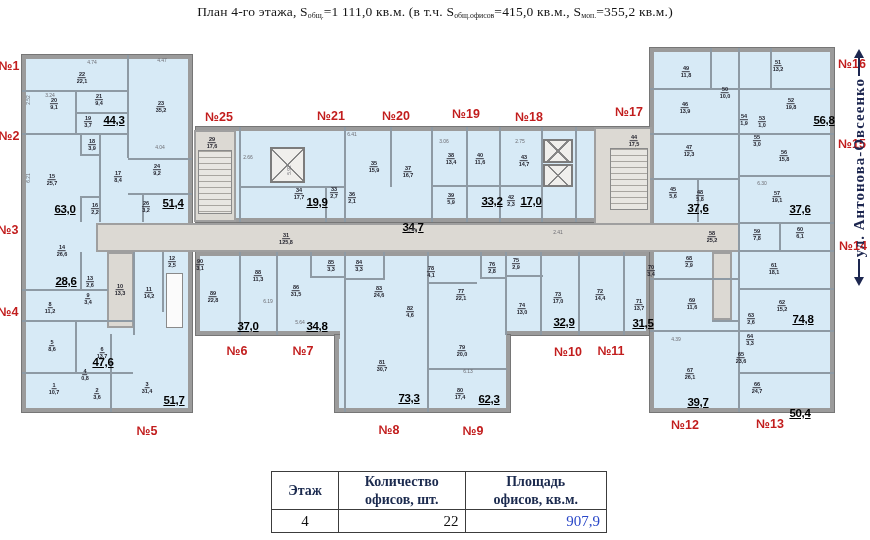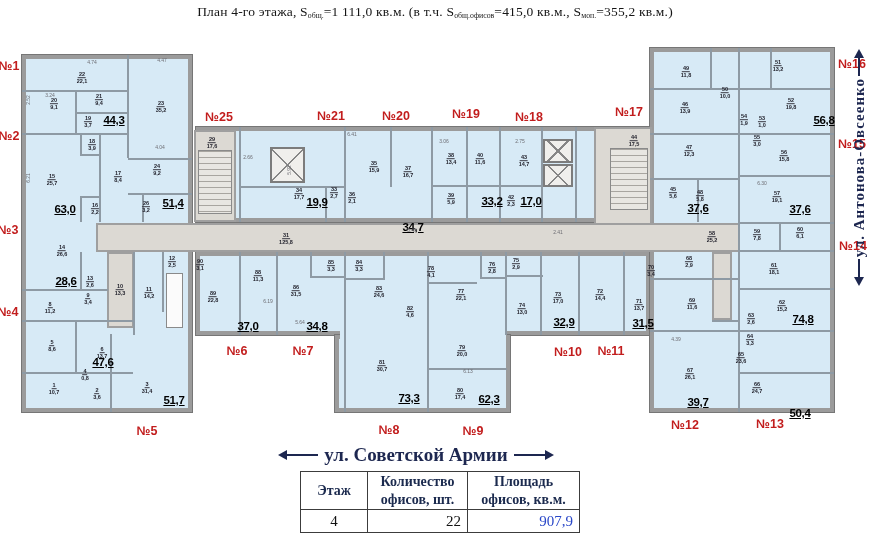--- a/index.html
+++ b/index.html
@@ -46,21 +46,21 @@
   
   #street-bottom{position:absolute;left:276px;top:443px;width:280px;height:24px;
                  display:flex;align-items:center;justify-content:center;gap:6px;color:#1d2750;}
   .htext{font-family:"Liberation Serif",serif;font-weight:bold;font-size:19px;white-space:nowrap;}
   .hline{display:inline-block;width:36px;height:2px;background:#1d2750;position:relative;}
   .hline.left:before{content:"";position:absolute;left:-9px;top:-4px;
       border:5px solid transparent;border-right:9px solid #1d2750;}
   .hline.right:after{content:"";position:absolute;right:-9px;top:-4px;
       border:5px solid transparent;border-left:9px solid #1d2750;}
   
-  #info-table{position:absolute;left:300px;top:471px;width:280px;border-collapse:collapse;
+  #info-table{position:absolute;left:271px;top:471px;width:336px;border-collapse:collapse;
               background:#fff;font-family:"Liberation Serif",serif;}
   #info-table th,#info-table td{border:1.5px solid #3c3c3c;padding:1px 6px;}
   #info-table th{font-size:14px;color:#1b2a4e;font-weight:bold;white-space:pre-line;
                  text-align:center;line-height:1.25;}
   #info-table td{font-size:15px;color:#111;height:20px;}
   #info-table td.c{text-align:center;width:54px;}
   #info-table td.r{text-align:right;}
   #info-table td.blue{color:#2947c8;}
 </style>
 </head>
@@ -302,25 +302,20 @@
       <div class="dim" style="left: 762px; top: 183px;">6.30</div>
       <div class="dim" style="left: 676px; top: 339px;">4.39</div>
     </div>
 
   <div id="street-right">
     <div class="vline up"></div>
     <div class="vtext">ул. Антонова-Овсеенко</div>
     <div class="vline down"></div>
   </div>
 
-  <div id="street-bottom">
-    <span class="hline left"></span>
-    <span class="htext">ул. Советской Армии</span>
-    <span class="hline right"></span>
-  </div>
 
   <table id="info-table">
     <tbody>
         <tr>
       <th>Этаж</th>
       <th>Количество
 офисов, шт.</th>
       <th>Площадь
 офисов, кв.м.</th>
     </tr>

